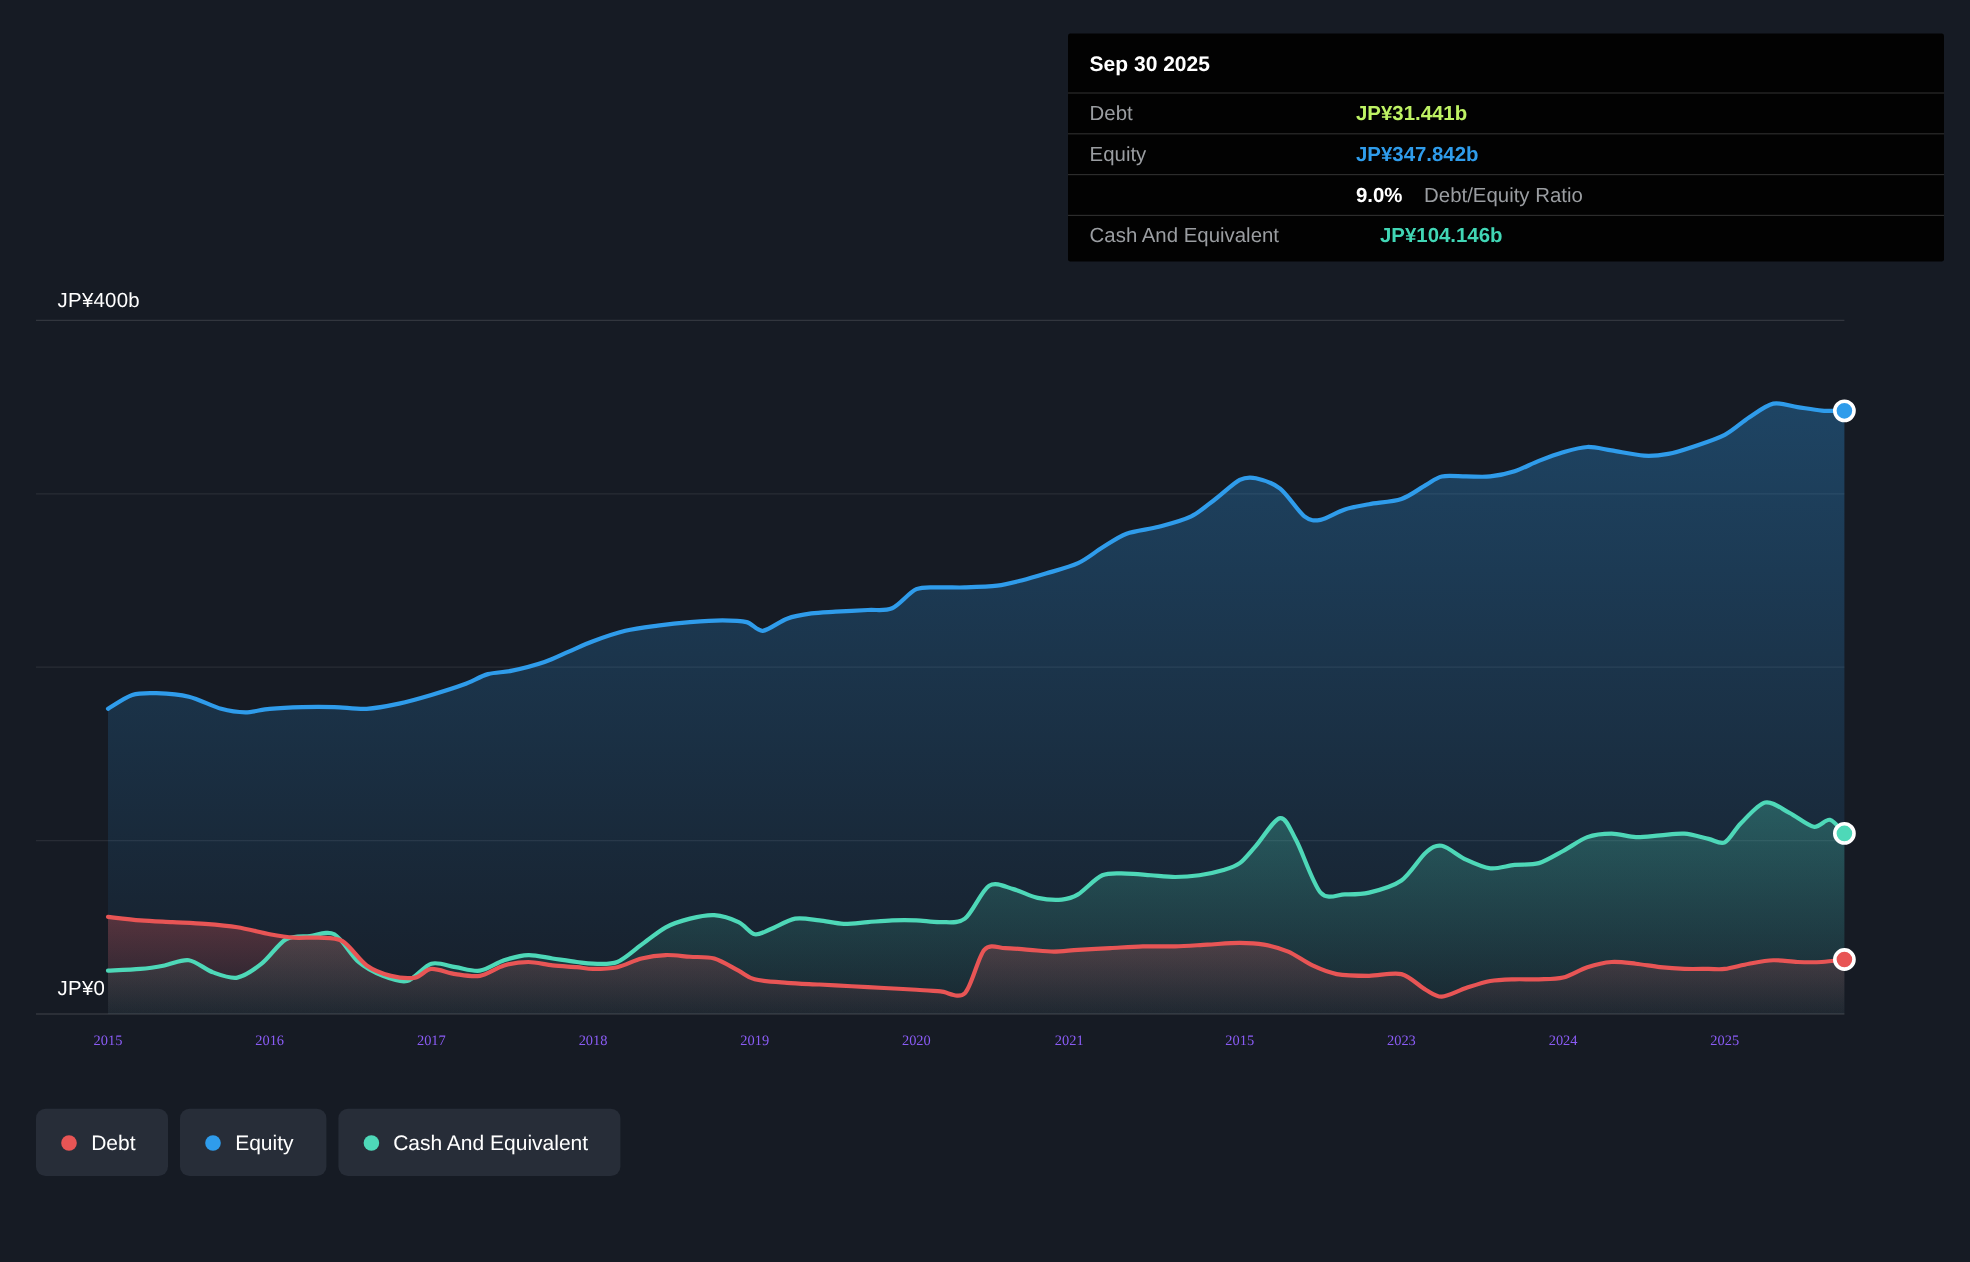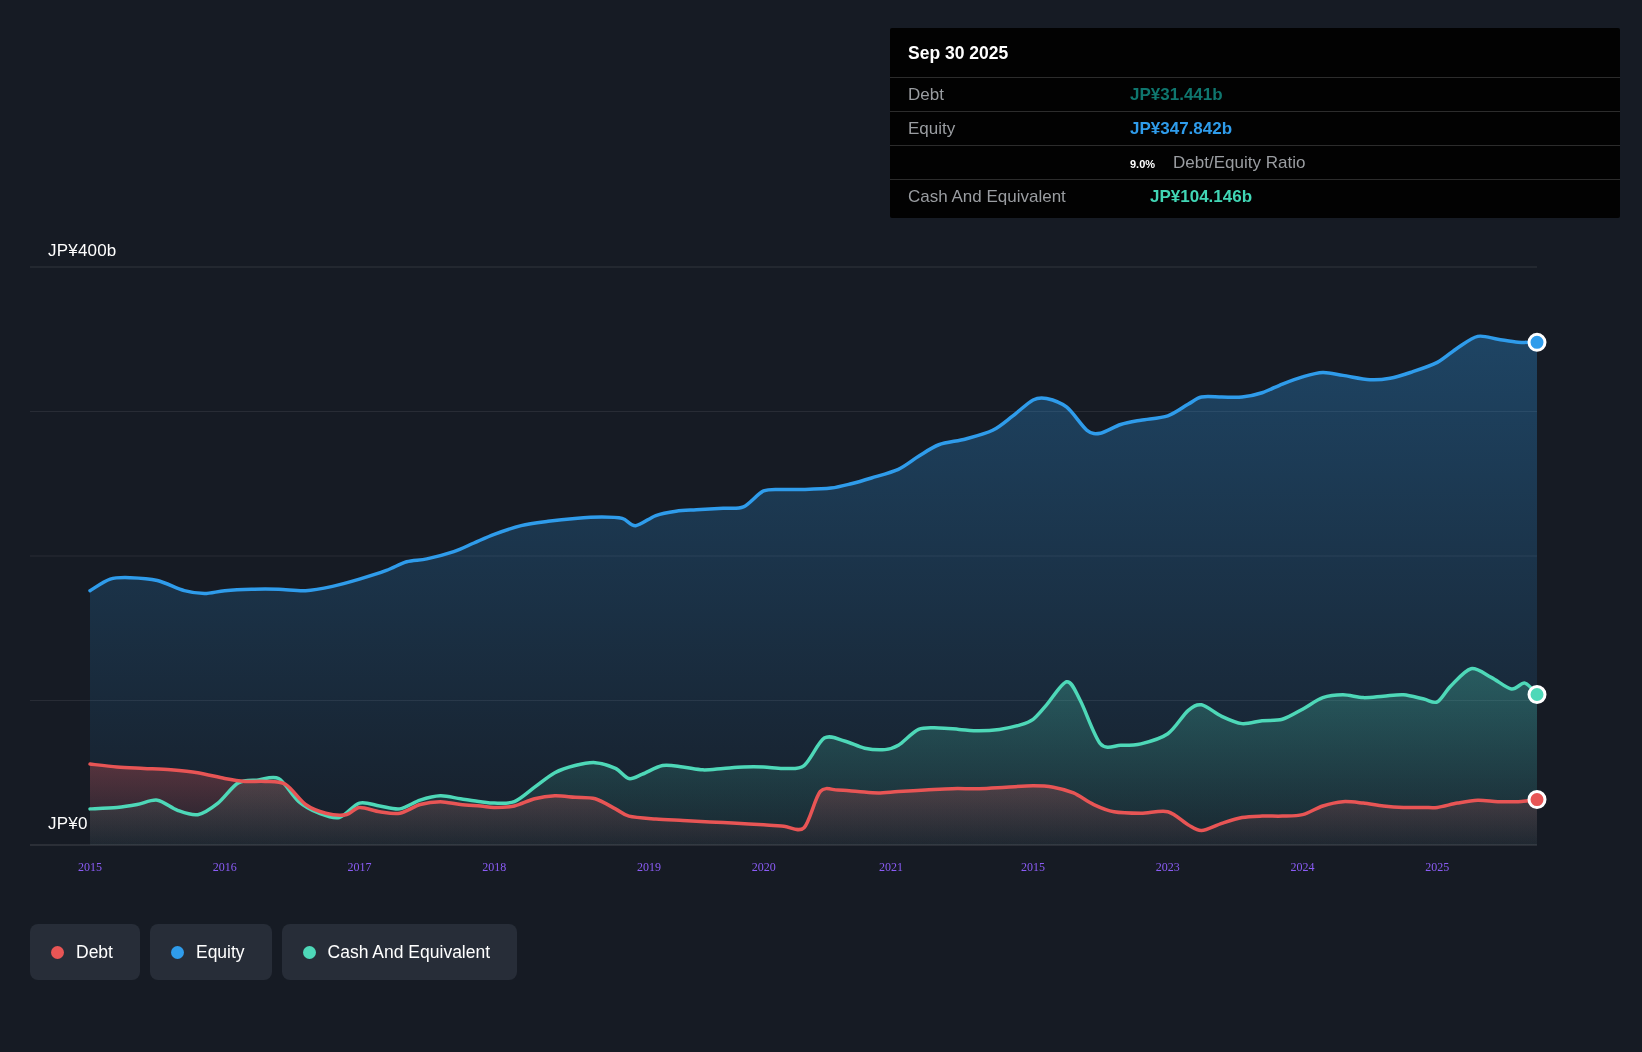--- a/index.html
+++ b/index.html
@@ -14,24 +14,24 @@
   .y-label{position:absolute;color:#ffffff;font-size:17px;letter-spacing:.2px;}
   .y-top{left:48px;top:241px;}
   .y-bottom{left:48px;top:814px;}
   .x-tick{position:absolute;top:860px;transform:translateX(-50%);color:#8b5cf6;font-size:12px;font-family:Liberation Serif, serif;}
   
   .tooltip{position:absolute;left:890px;top:28px;width:730px;background:#020202;border-radius:2px;padding-bottom:5px;box-sizing:border-box;}
   .tt-title{color:#ffffff;font-weight:700;font-size:17.5px;padding:15px 18px 13px 18px;}
   .tt-row{display:flex;align-items:center;border-top:1px solid #2c2c2c;padding:6px 18px;min-height:21px;}
   .tt-label{flex:0 0 222px;color:#9a9da1;font-size:17px;}
   .tt-value{font-size:17px;font-weight:700;}
-  .v-red{color:#0f766e;}
+  .v-red{color:#bef264;}
   .v-blue{color:#2f9ceb;}
   .v-teal{color:#41d6b5;margin-left:20px;}
-  .ratio-bold{color:#ffffff;font-weight:700;font-size:11px;}
+  .ratio-bold{color:#ffffff;font-weight:700;font-size:17px;}
   .ratio-rest{color:#9a9da1;font-weight:400;font-size:17px;margin-left:18px;}
   
   .legend{position:absolute;left:30px;top:924px;display:flex;gap:10px;}
   .pill{display:flex;align-items:center;gap:12px;background:#272d38;border-radius:8px;height:56px;padding:0 27px 0 21px;color:#ffffff;font-size:17.5px;cursor:pointer;}
   .dot{width:13px;height:13px;border-radius:50%;flex:0 0 auto;}
 </style>
 </head>
 <body>
 
 <svg id="chart-svg" width="1642" height="1052">
@@ -66,21 +66,21 @@
   </svg>
 
 <div class="y-label y-top">JP¥400b</div>
 <div class="y-label y-bottom">JP¥0</div>
 
 <div id="x-ticks">
     <div class="x-tick" style="left: 90px;">2015</div>
     <div class="x-tick" style="left: 224.73px;">2016</div>
     <div class="x-tick" style="left: 359.46px;">2017</div>
     <div class="x-tick" style="left: 494.19px;">2018</div>
-    <div class="x-tick" style="left: 628.92px; margin-left: 20px;">2019</div>
+    <div class="x-tick" style="left: 628.92px;">2019</div>
     <div class="x-tick" style="left: 763.65px;">2020</div>
     <div class="x-tick" style="left: 891px;">2021</div>
     <div class="x-tick" style="left: 1033.11px;">2015</div>
     <div class="x-tick" style="left: 1167.84px;">2023</div>
     <div class="x-tick" style="left: 1302.57px;">2024</div>
     <div class="x-tick" style="left: 1437.3px;">2025</div>
   </div>
 
 <div class="tooltip">
   <div class="tt-title">Sep 30 2025</div>

